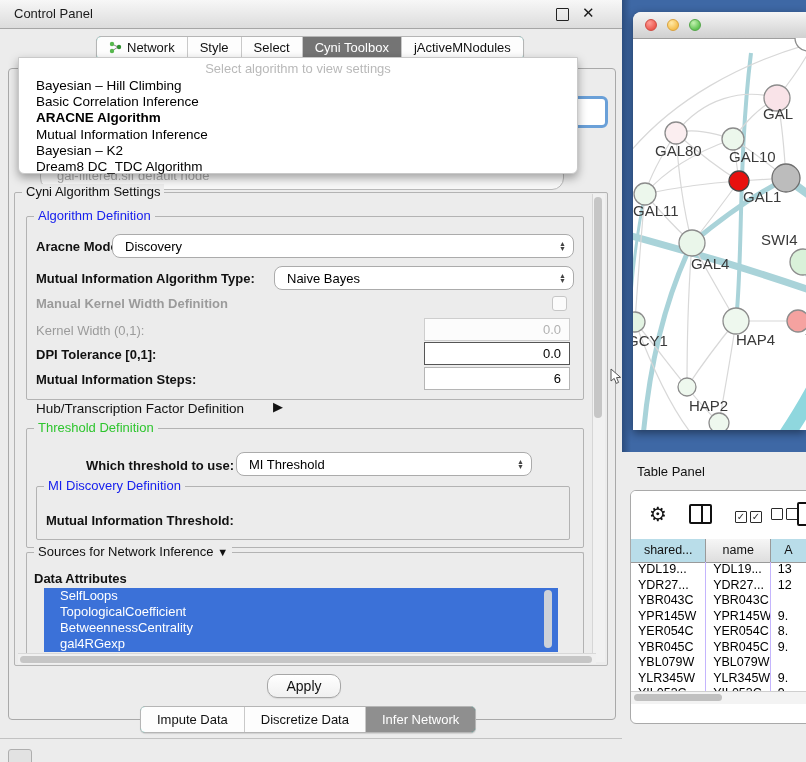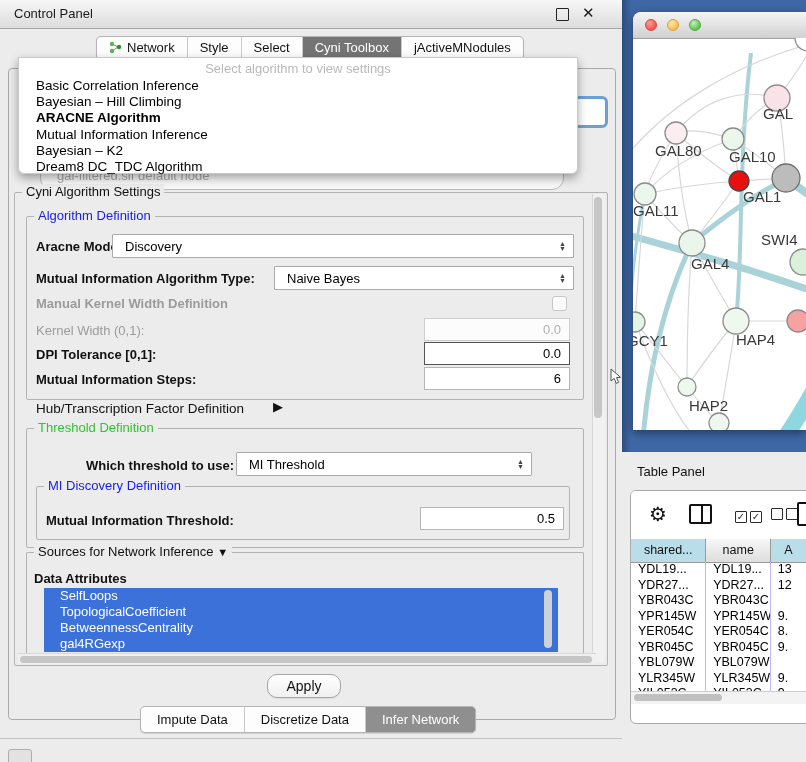--- a/index.html
+++ b/index.html
@@ -28,21 +28,21 @@
   .overlay .ph{text-align:center;color:#b9b9b9;font-size:13px;height:17px;}
   .dd-item{padding:0 0 0 17px;height:16.2px;line-height:16.2px;font-size:13.5px;color:#000;}
   .dd-item.bold{font-weight:bold;}
   
   .grp{position:absolute;border:1px solid #b3b3b3;border-radius:2px;}
   .grp>.gt{position:absolute;top:-9px;left:7px;background:#ececec;padding:0 4px;font-size:13px;}
   .blue{color:var(--title-blue,#1821ee);}
   .green{color:var(--title-green,#2ec52e);}
   .lbl{position:absolute;font-weight:bold;font-size:13px;color:#111;white-space:nowrap;}
   .lbl.dis{color:#9b9b9b;}
-  .combo{position:absolute;background:#fff;border:1px solid #ababab;border-radius:1px;
+  .combo{position:absolute;background:#fff;border:1px solid #ababab;border-radius:8px;
     box-shadow:inset 0 1px 0 #fff;display:flex;align-items:center;font-size:13px;color:#000;
     padding-left:12px;box-sizing:border-box;}
   .combo .stp{position:absolute;right:7px;top:50%;transform:translateY(-52%);
     display:flex;flex-direction:column;line-height:5px;font-size:7px;color:#444;}
   .field{position:absolute;background:#fff;border:1px solid #b5b5b5;box-sizing:border-box;
     font-size:13px;color:#000;text-align:right;padding:3px 8px 0 16px;}
   .field.dis{color:#b1b1b1;border-color:#cecece;background:#fcfcfc;}
   .field.strong{border:1.5px solid #555;}
   .chk{position:absolute;width:13px;height:13px;border:1px solid #c6c6c6;border-radius:3px;background:#fbfbfb;}
   .attr-item{height:16px;line-height:16px;color:#fff;font-size:13px;padding-left:16px;white-space:nowrap;}
@@ -120,22 +120,22 @@
 
   <div class="abs" style="left:40px;top:163px;width:522px;height:25px;border:1px solid #b9b9b9;border-radius:12px;background:#f7f7f7;">
     <span style="position:absolute;left:16px;top:4px;color:#a8a8a8;">gal-filtered.sif default node</span>
   </div>
 
   <div class="abs" style="left:560px;top:96px;width:42px;height:26px;border:3px solid #6aa0d8;border-radius:6px;background:#fff;"></div>
 
   <div class="abs overlay">
     <div class="ph">Select algorithm to view settings</div>
     <div id="dd-items">
+        <div class="dd-item">Bayesian – Hill Climbing</div>
         <div class="dd-item">Basic Correlation Inference</div>
-        <div class="dd-item">Bayesian – Hill Climbing</div>
         <div class="dd-item bold">ARACNE Algorithm</div>
         <div class="dd-item">Mutual Information Inference</div>
         <div class="dd-item">Bayesian – K2</div>
         <div class="dd-item">Dream8 DC_TDC Algorithm</div>
       </div>
   </div>
 
   <div class="grp" style="left:14px;top:192px;width:592px;height:472px;">
     <span class="gt">Cyni Algorithm Settings</span>
   </div>
@@ -188,21 +188,20 @@
     <span>MI Threshold</span>
     <span class="stp">
         <span>▲</span>
         <span>▼</span>
       </span>
   </div>
   <div class="grp" style="left:36px;top:486px;width:532px;height:52px;">
     <span class="gt blue" style="background:#ececec;">MI Discovery Definition</span>
   </div>
   <span class="lbl" style="left:46px;top:513px;">Mutual Information Threshold:</span>
-  <div class="field" style="left:420px;top:507px;width:144px;height:23px;">0.5</div>
 
   <div class="grp" style="left:26px;top:552px;width:556px;height:111px;border-bottom:none;">
     <span class="gt">
       <span>Sources for Network Inference</span>
       <span style="font-size:11px;">▼</span>
     </span>
   </div>
   <span class="lbl" style="left:34px;top:571px;">Data Attributes</span>
   <div class="abs" style="left:44px;top:588px;width:514px;height:64px;background:var(--sel-blue,#3b71d8);overflow:hidden;" id="attr-list">
       <div class="attr-item">SelfLoops</div>

